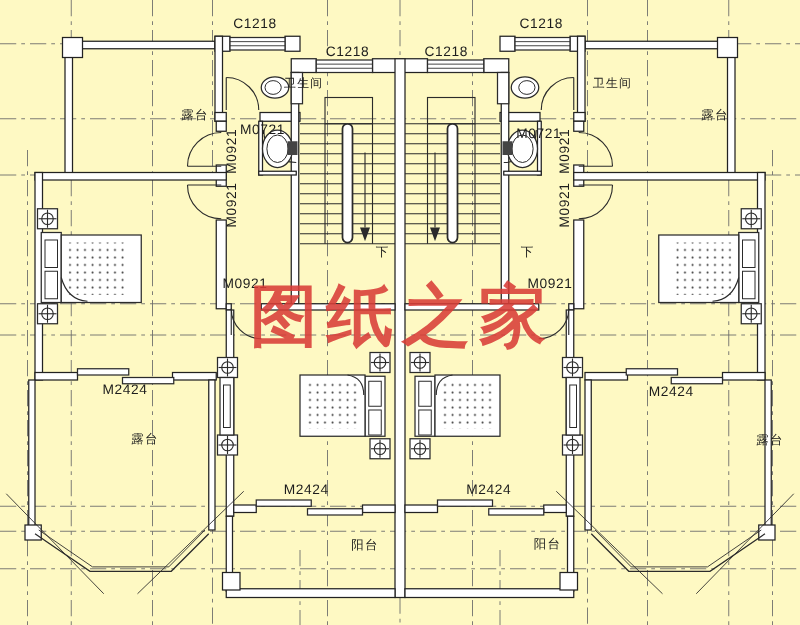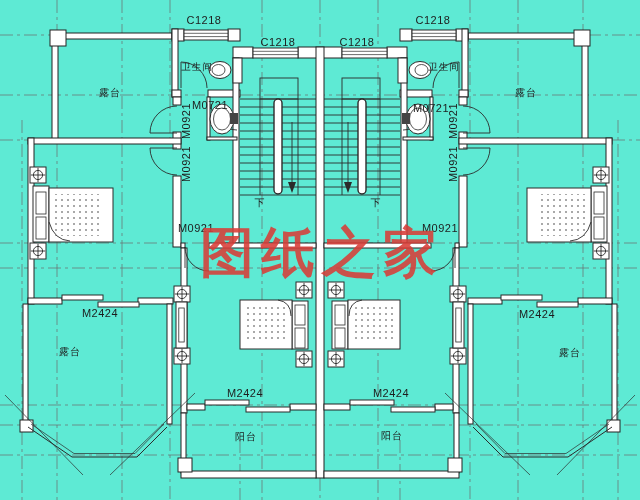--- a/index.html
+++ b/index.html
@@ -1,21 +1,21 @@
 <!DOCTYPE html>
 <html><head>
 <meta charset="utf-8">
 <style>
   html,body{margin:0;padding:0;background:#e9e9e6;}
-  #plan{position:relative;width:640px;height:500px;background:#5eead4;overflow:hidden;
+  #plan{position:relative;width:640px;height:500px;background:#fef9c3;overflow:hidden;
         font-family:"Liberation Sans","DejaVu Sans",sans-serif;}
   #plan svg{position:absolute;left:0;top:0;}
   .lbl{position:absolute;transform:translate(-50%,-50%);white-space:nowrap;
        color:#1d1d1d;font-size:11px;letter-spacing:0.5px;line-height:1;}
-  .lbl.cjk{font-size:10px;letter-spacing:1px;}
+  .lbl.cjk{font-size:10px;letter-spacing:1px;margin-left:46px;}
   .lbl.small{font-size:9.5px;}
   .lbl.v{transform:translate(-50%,-50%) rotate(-90deg);}
   .lbl.watermark{font-size:54px;font-weight:bold;color:rgba(216,60,55,0.88);
        letter-spacing:7px;font-family:"DejaVu Serif","Liberation Serif",serif;}
 </style>
 </head>
 <body>
 
 <div id="plan">
 

